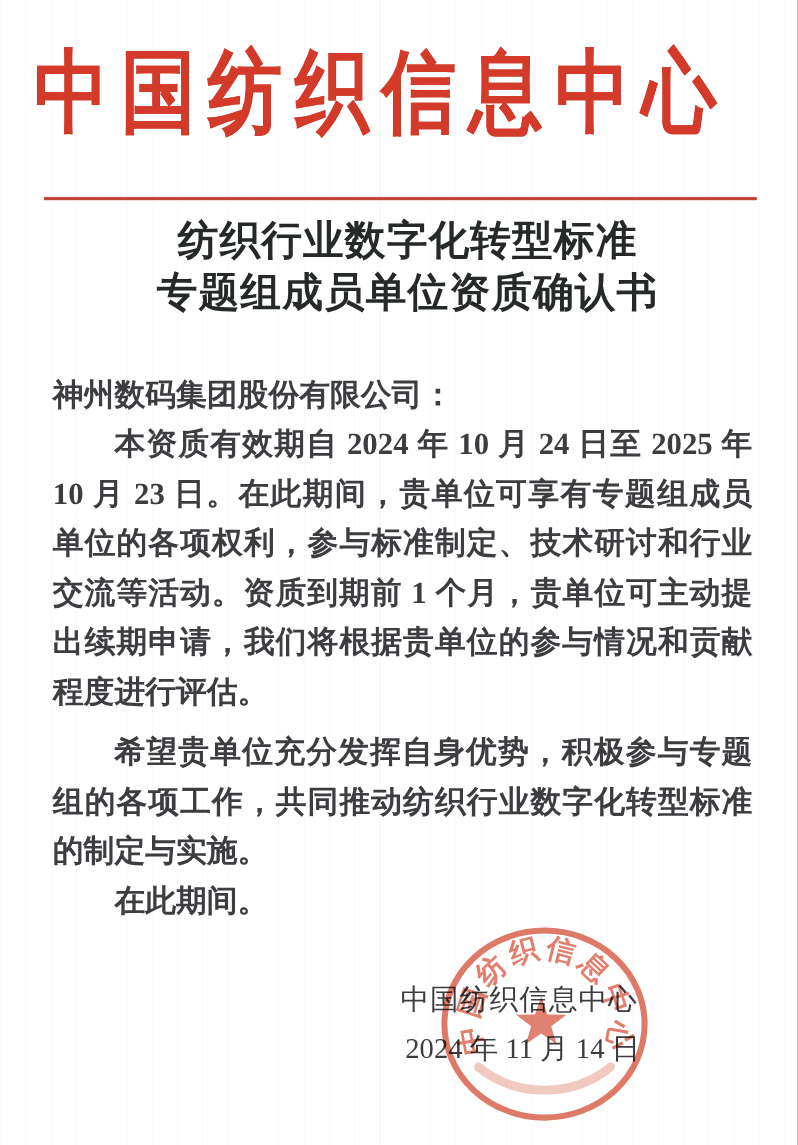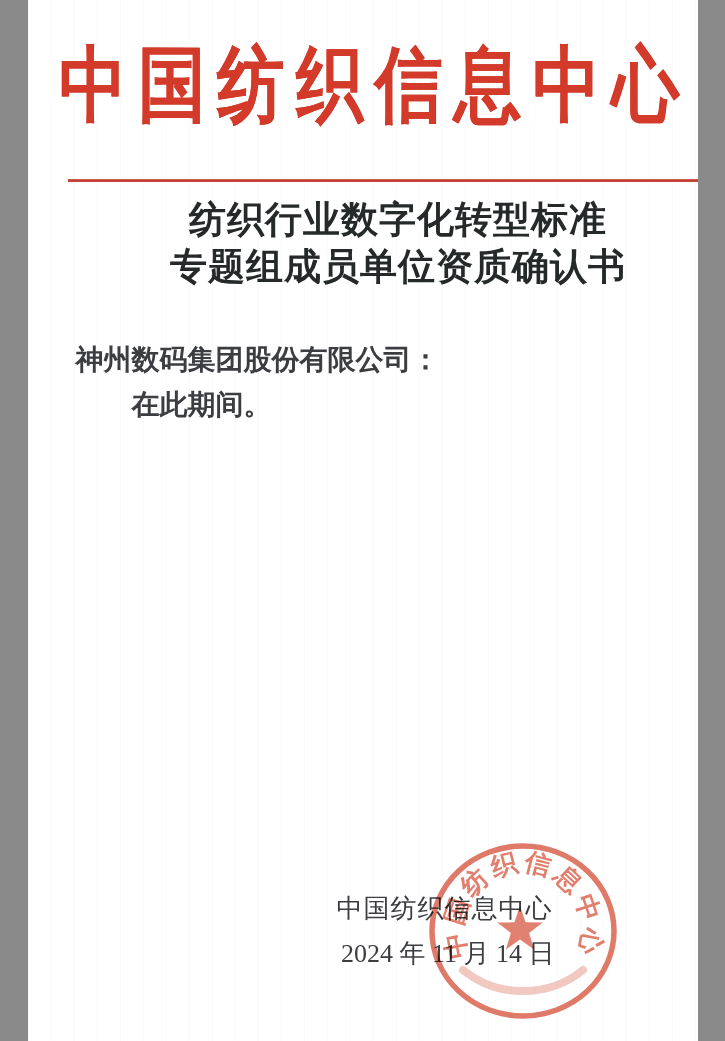--- a/index.html
+++ b/index.html
@@ -1,20 +1,20 @@
 <!DOCTYPE html>
 <html><head>
 <meta charset="utf-8">
 <style>
   html, body { margin: 0; padding: 0; background: #8a8a8a; }
   * { box-sizing: border-box; }
 
   .page {
     position: relative;
-    width: 670px;
+    width: 725px;
     height: 1041px;
     margin: 0 auto;
     background-color: #ffffff;
     background-image: repeating-linear-gradient(
       90deg,
       rgba(140,145,160,0.045) 0px, rgba(140,145,160,0.045) 1px,
       rgba(0,0,0,0) 1px, rgba(0,0,0,0) 23px);
     overflow: hidden;
     font-family: "Liberation Serif", "DejaVu Serif", serif;
   }
@@ -111,20 +111,22 @@
 
   <div class="divider"></div>
 
   <div class="title-block">
     <div>纺织行业数字化转型标准</div>
     <div>专题组成员单位资质确认书</div>
   </div>
 
   <div class="body-text">
     <p class="salutation">神州数码集团股份有限公司：</p>
+    <p class="para-2">本资质有效期自 2024 年 10 月 24 日至 2025 年 10 月 23 日。在此期间，贵单位可享有专题组成员单位的各项权利，参与标准制定、技术研讨和行业交流等活动。资质到期前 1 个月，贵单位可主动提出续期申请，我们将根据贵单位的参与情况和贡献程度进行评估。</p>
+    <p class="para-3">希望贵单位充分发挥自身优势，积极参与专题组的各项工作，共同推动纺织行业数字化转型标准的制定与实施。</p>
     <p class="para-4">在此期间。</p>
   </div>
 
   <div class="signature">
     <div class="sig-org">中国纺织信息中心</div>
     <div class="sig-date">2024 年 11 月 14 日</div>
   </div>
 
   <svg class="seal" viewBox="0 0 200 200">
     <g>

